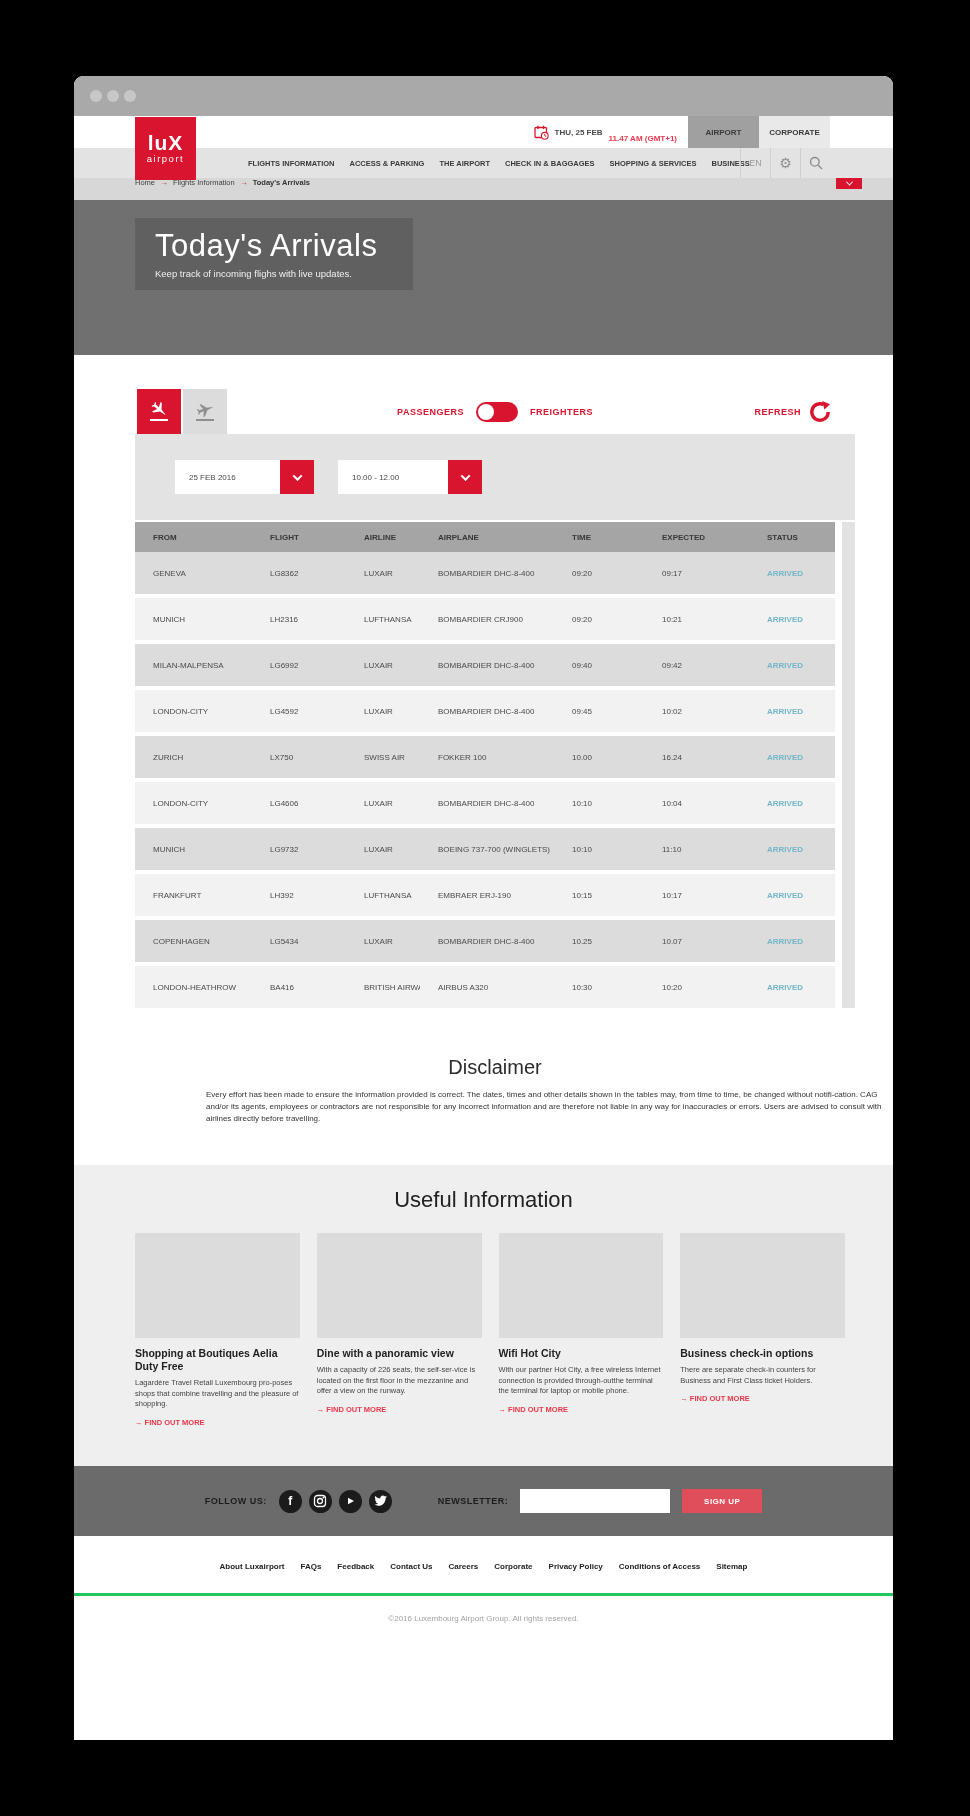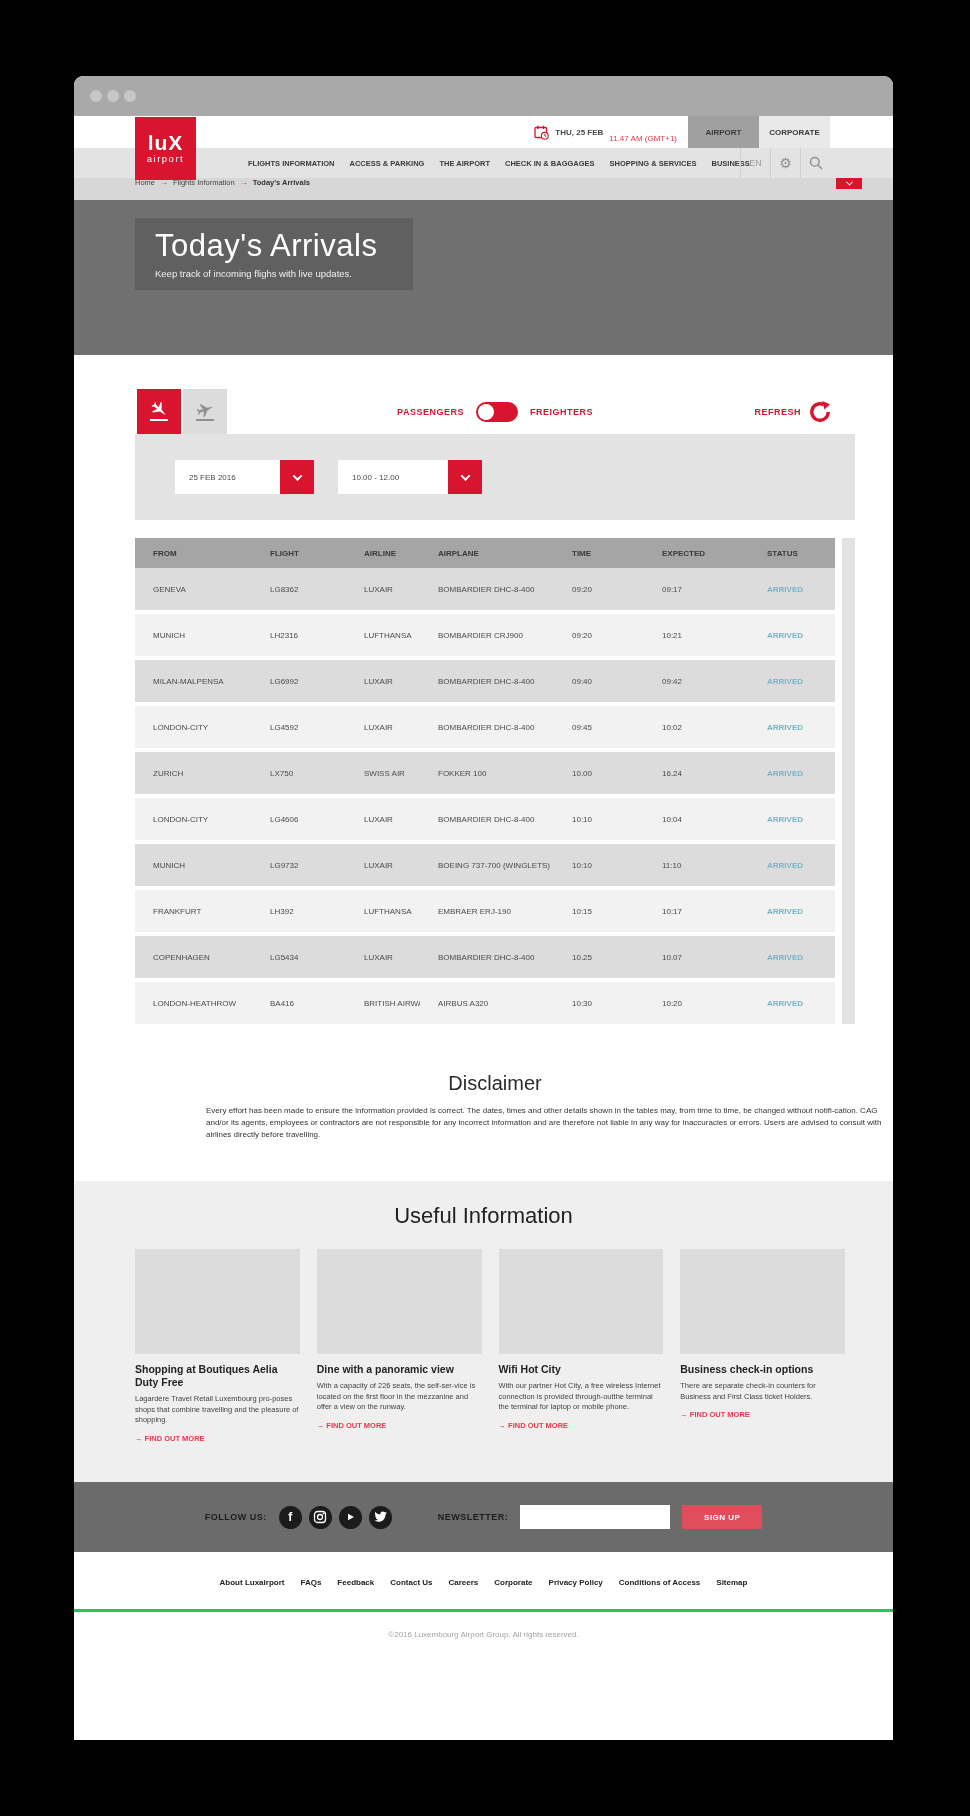--- a/index.html
+++ b/index.html
@@ -14,21 +14,21 @@
   .dot { width:12px; height:12px; border-radius:50%; background:#c7c7c7; margin-right:5px; }
 
   
   .site-header { position:relative; height:32px; background:#fff; }
   .logo { position:absolute; left:61px; top:1px; width:61px; height:63px; background:#d8142e; z-index:5;
           display:flex; flex-direction:column; align-items:center; justify-content:center; color:#fff; }
   .logo .l1 { font-size:21px; font-weight:bold; letter-spacing:1px; line-height:20px; }
   .logo .l2 { font-size:9.5px; letter-spacing:1.5px; }
   .datetime { position:absolute; right:216px; top:0; height:32px; display:flex; align-items:center; gap:6px; }
   .datetime .day { font-size:8px; font-weight:bold; color:#4a4a4a; }
-  .datetime .time { font-size:8px; font-weight:normal; color:#e8374a;margin-top:12px; }
+  .datetime .time { font-size:8px; font-weight:bold; color:#e8374a;margin-top:12px; }
   .mode-tabs { position:absolute; right:63px; top:0; height:32px; display:flex; }
   .mode-tab { width:71px; height:32px; display:flex; align-items:center; justify-content:center;
               font-size:8px; font-weight:bold; color:#3a3a3a; background:#e9e9e9; cursor:pointer; }
   .mode-tab.active { background:#a0a0a0; }
 
   
   .main-nav { position:relative; height:30px; background:#e3e3e3; display:flex; align-items:center; }
   .nav-items { display:flex; gap:15px; margin-left:174px; }
   .nav-item { font-size:7.5px; font-weight:bold; color:#3a3a3a; white-space:nowrap; cursor:pointer; }
   .nav-right { position:absolute; right:63px; top:0; height:30px; display:flex; }
@@ -78,21 +78,21 @@
   .plane-btn { width:34px; height:34px; background:#d8142e; border:none; display:flex; align-items:center; justify-content:center; cursor:pointer; }
   .plane-circle { width:22px; height:22px; background:#fff; border-radius:50%; display:flex; align-items:center; justify-content:center; }
   .select { display:flex; cursor:pointer; }
   .select .val { height:34px; background:#fff; display:flex; align-items:center; padding-left:14px; font-size:8px; color:#4a4a4a; }
   .select.date .val { width:105px; }
   .select.time .val { width:110px; }
   .chev-btn { width:34px; height:34px; background:#d8142e; display:flex; align-items:center; justify-content:center; }
   .chev { width:7px; height:7px; border-right:2px solid #fff; border-bottom:2px solid #fff; transform:rotate(45deg) translate(-1px,-1px); }
 
   
-  .table-wrap { position:relative; width:720px; margin-top:18px; }
+  .table-wrap { position:relative; width:720px; margin-top:2px; }
   .scroll-strip { position:absolute; right:0; top:0; bottom:0; width:13px; background:#e2e2e2; cursor:pointer; }
   .t-row { width:700px; display:grid; grid-template-columns:117px 94px 74px 134px 90px 105px 86px; }
   .t-head { background:#a5a5a5; height:30px; }
   .t-head .cell { font-weight:bold; color:#383838; }
   .cell { font-size:8px; color:#4a4a4a; display:flex; align-items:center; padding-left:18px; white-space:nowrap; overflow:hidden; }
   .data-row { height:42px; margin-bottom:4px; }
   .data-row:nth-child(odd) { background:#dcdcdc; }
   .data-row:nth-child(even) { background:#f2f2f2; }
   .cell.status { color:#74b6c8; font-weight:bold; }
 

